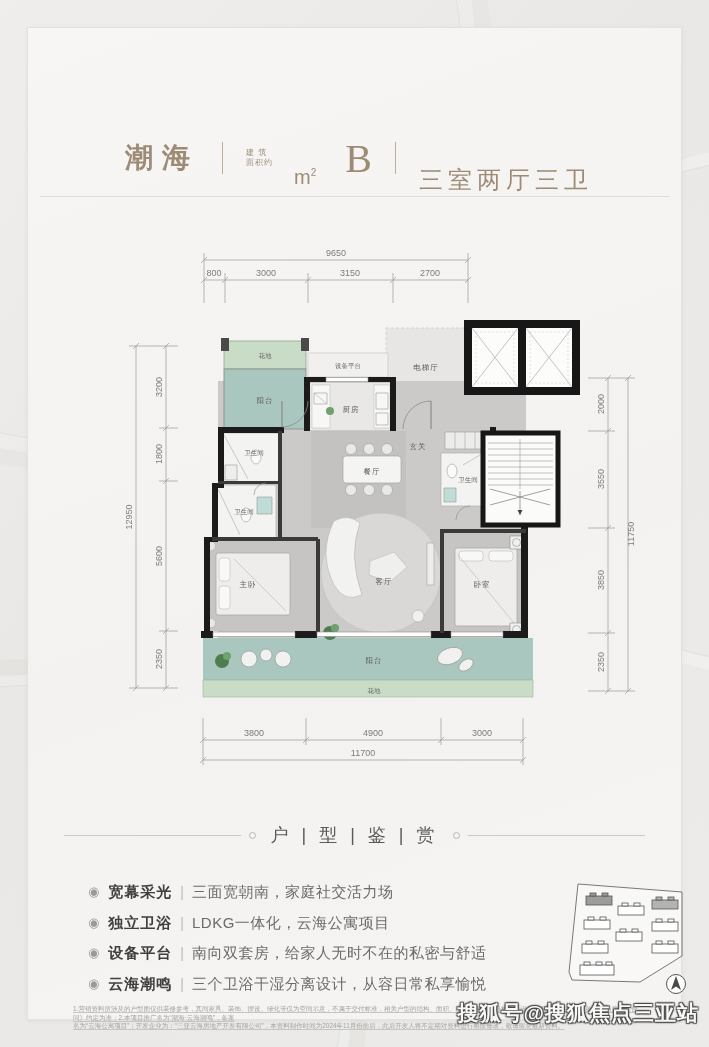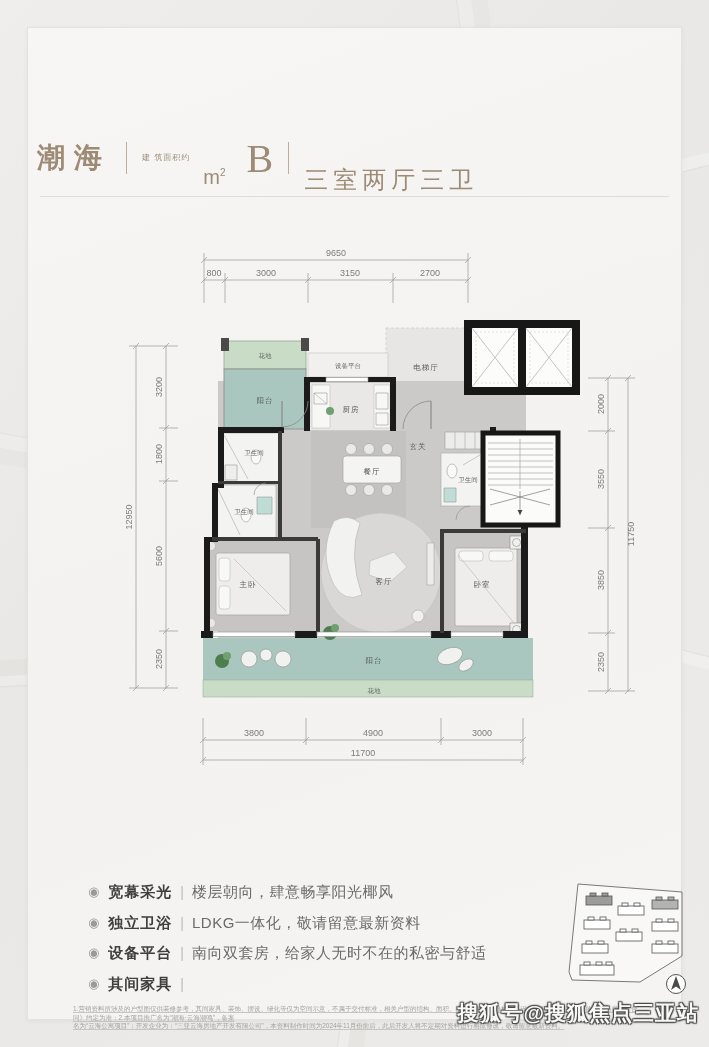--- a/index.html
+++ b/index.html
@@ -11,24 +11,24 @@
   .swirl{position:absolute;border-radius:50%;border:1px solid rgba(175,170,162,.14);pointer-events:none;}
   .s1{width:760px;height:760px;top:-320px;left:-300px;box-shadow:0 0 0 14px rgba(255,255,255,.25), 0 0 0 30px rgba(175,170,162,.06);}
   .s2{width:620px;height:620px;bottom:-260px;left:-280px;box-shadow:0 0 0 10px rgba(255,255,255,.3), 0 0 0 26px rgba(175,170,162,.07);}
   .s3{width:500px;height:500px;top:160px;right:-300px;box-shadow:0 0 0 12px rgba(255,255,255,.25);}
   .card{
     position:absolute;left:27px;top:27px;right:27px;bottom:27px;
     background:linear-gradient(160deg,#f7f6f4 0%,#f3f2f0 55%,#f5f4f2 100%);
     border:1px solid #e4e2df;box-shadow:0 1px 5px rgba(0,0,0,.05);
   }
   
-  .header{position:absolute;top:92px;left:0;right:0;display:flex;align-items:center;gap:15px;color:#9d8b75;}
+  .header{position:absolute;top:92px;left:0;right:0;display:flex;justify-content:center;align-items:center;gap:23px;color:#9d8b75;}
   .hname{font-size:28px;font-weight:600;letter-spacing:9px;text-indent:9px;}
   .vdiv{width:1px;height:32px;background:#bcae9c;}
-  .area-label{display:flex;flex-direction:row;font-size:8px;line-height:10px;letter-spacing:1px;color:#9d8b75;}
+  .area-label{display:flex;flex-direction:column;font-size:8px;line-height:10px;letter-spacing:1px;color:#9d8b75;}
   .num{font-size:47px;font-weight:400;letter-spacing:1px;margin-left:-4px;}
   .unitm{font-size:20px;margin-left:-2px;align-self:flex-end;padding-bottom:7px;}
   .unitm sup{font-size:10px;}
   .ucode{font-family:"Liberation Serif","DejaVu Serif",serif;font-size:40px;font-weight:500;margin-left:6px;}
   .rooms{font-size:24px;letter-spacing:5px;font-weight:500;margin-top:44px;}
   .hrule{position:absolute;top:168px;left:12px;right:12px;height:1px;background:#dedcd9;}
   
   #plan{position:absolute;left:90px;top:215px;}
   #plan text{font-family:"Liberation Sans","DejaVu Sans",sans-serif;fill:#7c7c7c;font-size:9px;}
   #plan text.rlabel{font-size:7.5px;fill:#5c5c5c;letter-spacing:1px;}
@@ -336,44 +336,52 @@
       <text x="486" y="236" transform="rotate(-90 486 236)">3550</text>
       <text x="486" y="337" transform="rotate(-90 486 337)">3850</text>
       <text x="486" y="419" transform="rotate(-90 486 419)">2350</text>
       <text x="136" y="493">3800</text>
       <text x="255" y="493">4900</text>
       <text x="364" y="493">3000</text>
       <text x="245" y="513">11700</text>
     </g>
   </svg>
 
+  <div class="sect">
+    <span class="sline"></span>
+    <span class="ring"></span>
+    <span class="stext">户 | 型 | 鉴 | 赏</span>
+    <span class="ring"></span>
+    <span class="sline"></span>
+  </div>
 
   <div class="features">
     <div class="feat">
       <span class="fb">◉</span>
       <span class="fl">宽幕采光</span>
       <span class="fs">|</span>
-      <span class="fd">楼层朝向，肆意畅享阳光椰风</span>
+      <span class="fd">三面宽朝南，家庭社交活力场</span>
     </div>
     <div class="feat">
       <span class="fb">◉</span>
       <span class="fl">独立卫浴</span>
       <span class="fs">|</span>
-      <span class="fd">LDKG一体化，敬请留意最新资料</span>
+      <span class="fd">LDKG一体化，云海公寓项目</span>
     </div>
     <div class="feat">
       <span class="fb">◉</span>
       <span class="fl">设备平台</span>
       <span class="fs">|</span>
       <span class="fd">南向双套房，给家人无时不在的私密与舒适</span>
     </div>
     <div class="feat">
       <span class="fb">◉</span>
-      <span class="fl">其间家具</span>
+      <span class="fl">云海潮鸣</span>
       <span class="fs">|</span>
+      <span class="fd">三个卫浴干湿分离设计，从容日常私享愉悦</span>
     </div>
   </div>
 
   <svg id="siteplan" width="140" height="125" viewBox="0 0 140 125">
     <path d="M22,10 L126,18 L126,82 L84,108 L16,106 L13,98 Z" fill="rgba(255,255,255,0.4)" stroke="#6a6a68" stroke-width="0.9"></path>
     <g stroke="#555553" stroke-width="0.8">
       <g fill="#9c9c9a">
           <rect x="30" y="22" width="26" height="9"></rect>
           <rect x="34" y="19" width="6" height="3"></rect>
           <rect x="46" y="19" width="6" height="3"></rect>

